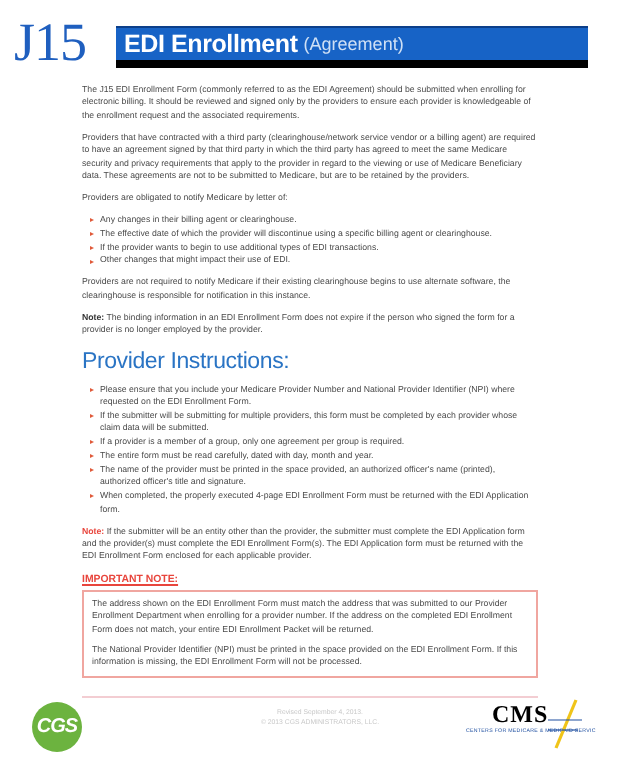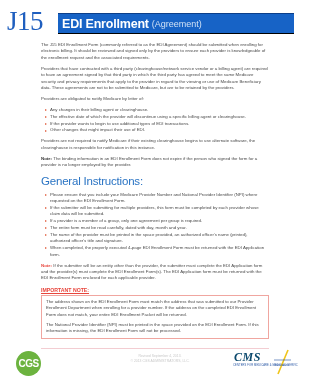--- a/index.html
+++ b/index.html
@@ -34,21 +34,21 @@
     letter-spacing: -0.5px;
   }
   .title-bar {
     position: absolute;
     left: 58px;
     top: 13px;
     right: 4px;
     height: 21px;
     background: #1763c6;
     border-top: 1px solid #0c3f8a;
-    border-bottom: 1px solid #000000;
+    border-bottom: 4px solid #000000;
     box-sizing: border-box;
     display: flex;
     align-items: center;
     padding-left: 4px;
     white-space: nowrap;
     overflow: hidden;
   }
   .title-main {
     color: #ffffff;
     font-size: 12.5px;
@@ -166,20 +166,21 @@
     left: 16px;
     top: 5px;
     width: 25px;
     height: 25px;
     border-radius: 50%;
     background: #6cb33f;
     color: #ffffff;
     font-family: "Liberation Sans", sans-serif;
     font-size: 10px;
     font-weight: 700;
+    font-style: italic;
     display: flex;
     align-items: center;
     justify-content: center;
     letter-spacing: -0.5px;
   }
   .footer-text {
     position: absolute;
     left: 95px;
     top: 8px;
     width: 130px;
@@ -190,27 +191,26 @@
   }
   .cms-logo {
     position: absolute;
     right: 6px;
     top: 3px;
     width: 62px;
     height: 28px;
   }
   .cms-text {
     position: absolute;
-    left: 4px;
+    left: 16px;
     top: 1px;
     font-family: "Liberation Serif", serif;
-    font-style: italic;
     font-weight: 700;
     font-size: 12px;
-    color: #0c4a6e;
+    color: #000000;
     letter-spacing: 0.5px;
   }
   .cms-tag {
     position: absolute;
     left: 3px;
     top: 15px;
     font-size: 2.6px;
     color: #1f4fa0;
     letter-spacing: 0.15px;
     white-space: nowrap;
@@ -256,21 +256,21 @@
   </ul>
 
   <p class="para">
     <span>Providers are not required to notify Medicare if their existing clearinghouse begins to use alternate software, the clearinghouse is responsible for notification in this instance.</span>
   </p>
 
   <p class="para">
     <span class="bold">Note:</span><span> The binding information in an EDI Enrollment Form does not expire if the person who signed the form for a provider is no longer employed by the provider.</span>
   </p>
 
-  <h2 class="section-head">General Instructions:</h2>
+  <h2 class="section-head">Provider Instructions:</h2>
 
   <ul class="bullets">
     <li>Please ensure that you include your Medicare Provider Number and National Provider Identifier (NPI) where requested on the EDI Enrollment Form.</li>
     <li>If the submitter will be submitting for multiple providers, this form must be completed by each provider whose claim data will be submitted.</li>
     <li>If a provider is a member of a group, only one agreement per group is required.</li>
     <li>The entire form must be read carefully, dated with day, month and year.</li>
     <li>The name of the provider must be printed in the space provided, an authorized officer's name (printed), authorized officer's title and signature.</li>
     <li>When completed, the properly executed 4-page EDI Enrollment Form must be returned with the EDI Application form.</li>
   </ul>
 

